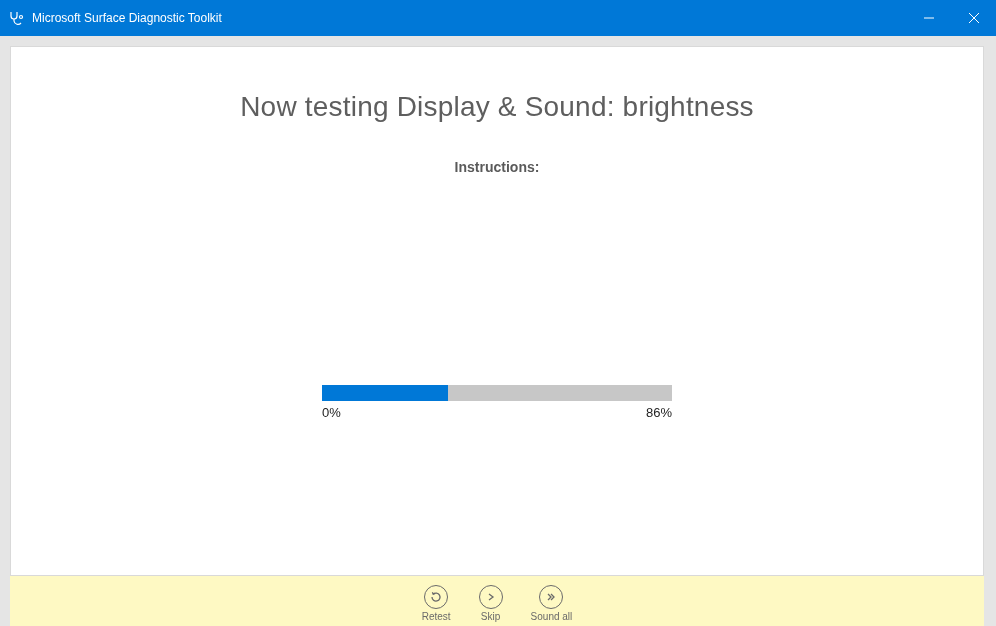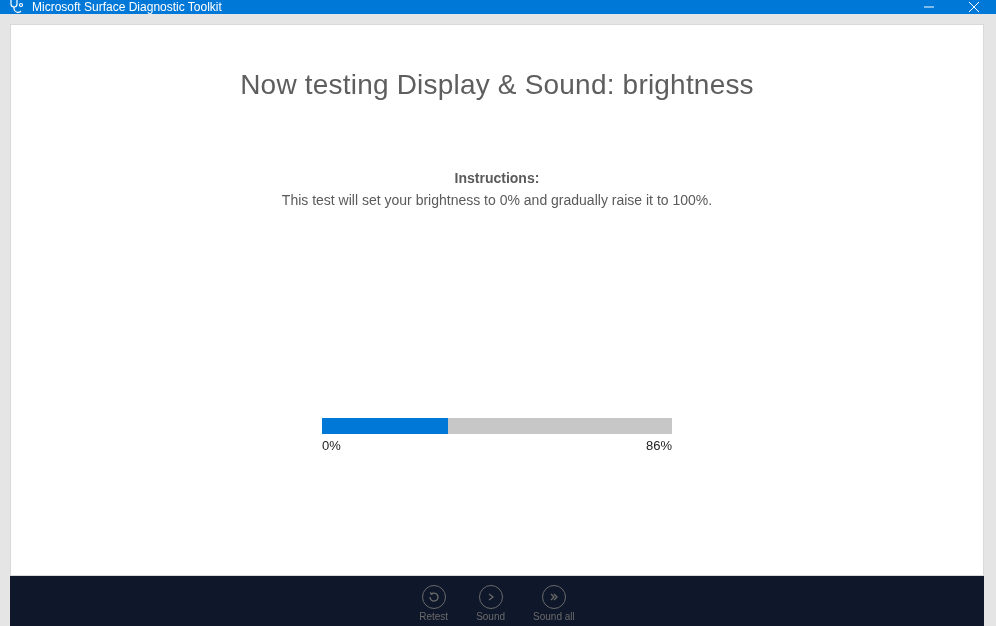--- a/index.html
+++ b/index.html
@@ -6,25 +6,25 @@
     body {
       font-family: "Segoe UI", -apple-system, sans-serif;
       background: #e5e5e5;
       width: 996px;
       height: 626px;
       overflow: hidden;
       display: flex;
       flex-direction: column;
     }
     .titlebar {
-      height: 14px;
+      height: 36px;
       background: #0078d7;
       color: #fff;
       display: flex;
-      align-items: flex-end;
+      align-items: center;
       padding-left: 8px;
       flex: 0 0 auto;
     }
     .titlebar .app-icon {
       width: 16px;
       height: 16px;
       margin-right: 8px;
       display: flex;
       align-items: center;
       justify-content: center;
@@ -65,21 +65,20 @@
       font-size: 28px;
       font-weight: 400;
       color: #5e5e5e;
       letter-spacing: 0.2px;
     }
     .instructions-block { margin-top: 36px; text-align: center; }
     .instructions-label {
       font-size: 14px;
       font-weight: 600;
       color: #5a5a5a;
-      margin-top: 33px;
     }
     .instructions-body {
       margin-top: 6px;
       font-size: 14px;
       color: #5a5a5a;
     }
     .progress-wrap { margin-top: 210px; width: 350px; }
     .progress-track {
       width: 100%;
       height: 16px;
@@ -93,21 +92,21 @@
     }
     .progress-labels {
       display: flex;
       justify-content: space-between;
       font-size: 13px;
       color: #232323;
       margin-top: 4px;
     }
     .footer-bar {
       height: 50px;
-      background: #0f172a;
+      background: #fef9c3;
       flex: 0 0 auto;
       display: flex;
       align-items: center;
       justify-content: center;
       gap: 28px;
       padding-top: 4px;
     }
     .footer-btn {
       display: flex;
       flex-direction: column;
@@ -153,21 +152,20 @@
       </svg>
     </div>
   </div>
 </div>
 
 <div class="outer">
   <div class="content-card">
     <div class="heading">Now testing Display &amp; Sound: brightness</div>
     <div class="instructions-block">
       <div class="instructions-label">Instructions:</div>
-      <div class="instructions-body">This test will set your brightness to 0% and gradually raise it to 100%.</div>
     </div>
     <div class="progress-wrap">
       <div class="progress-track">
         <div class="progress-fill" style="width:36%"></div>
       </div>
       <div class="progress-labels">
         <span>0%</span>
         <span>86%</span>
       </div>
     </div>
@@ -182,21 +180,21 @@
         </svg>
       </span>
       <span>Retest</span>
     </div>
     <div class="footer-btn">
       <span class="icon-circle">
         <svg viewBox="0 0 12 12" fill="none" stroke="#6a6a6a" stroke-width="1.3">
           <polyline points="4,3 8,6 4,9"></polyline>
         </svg>
       </span>
-      <span>Sound</span>
+      <span>Skip</span>
     </div>
     <div class="footer-btn">
       <span class="icon-circle">
         <svg viewBox="0 0 12 12" fill="none" stroke="#6a6a6a" stroke-width="1.3">
           <polyline points="3,3 6,6 3,9"></polyline>
           <polyline points="6,3 9,6 6,9"></polyline>
         </svg>
       </span>
       <span>Sound all</span>
     </div>

